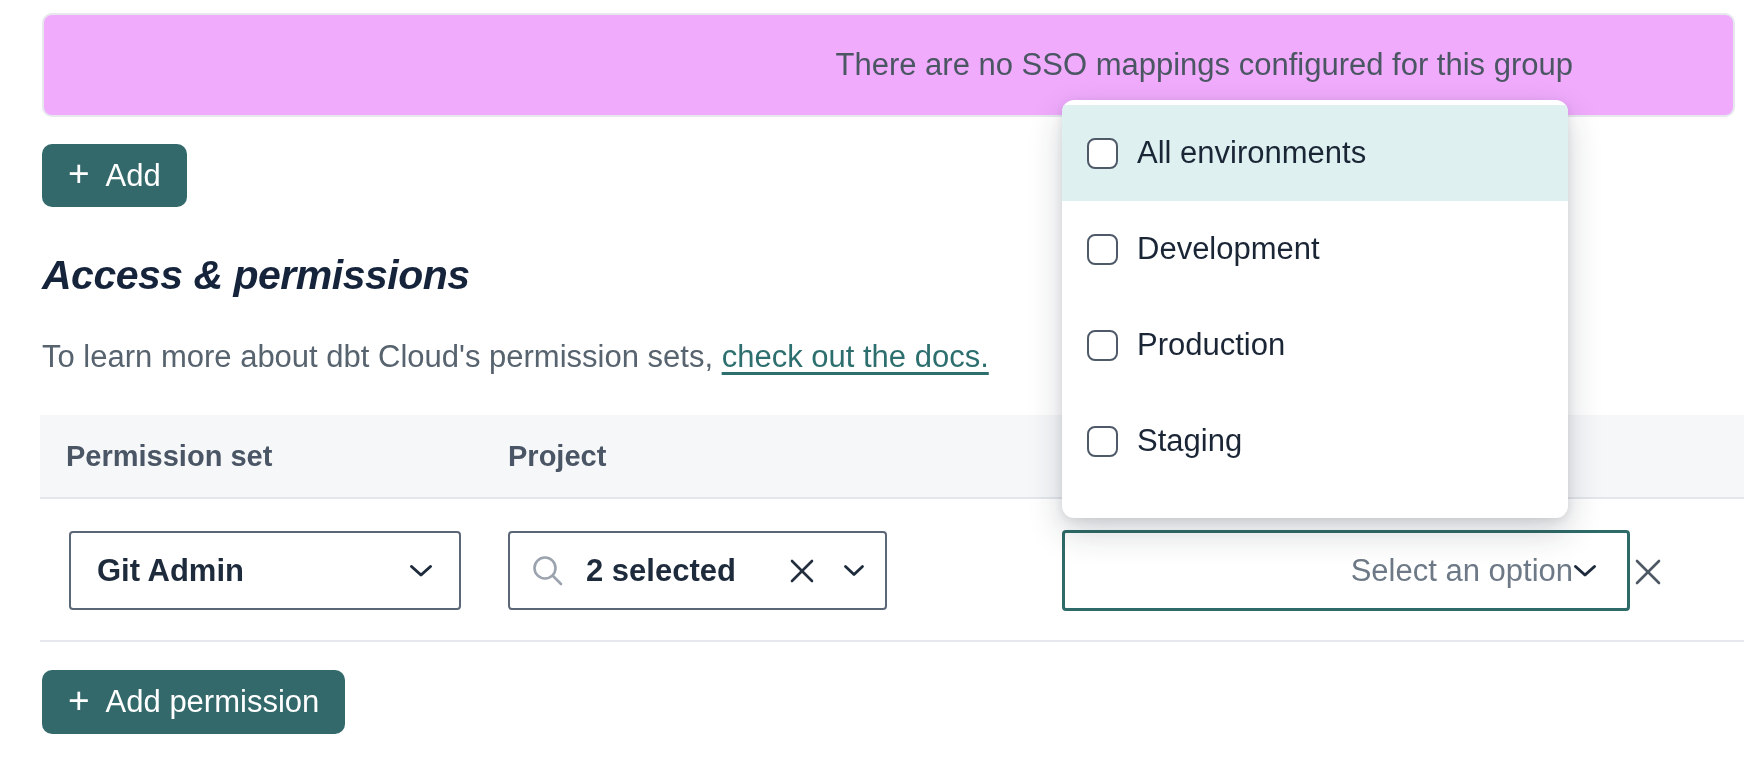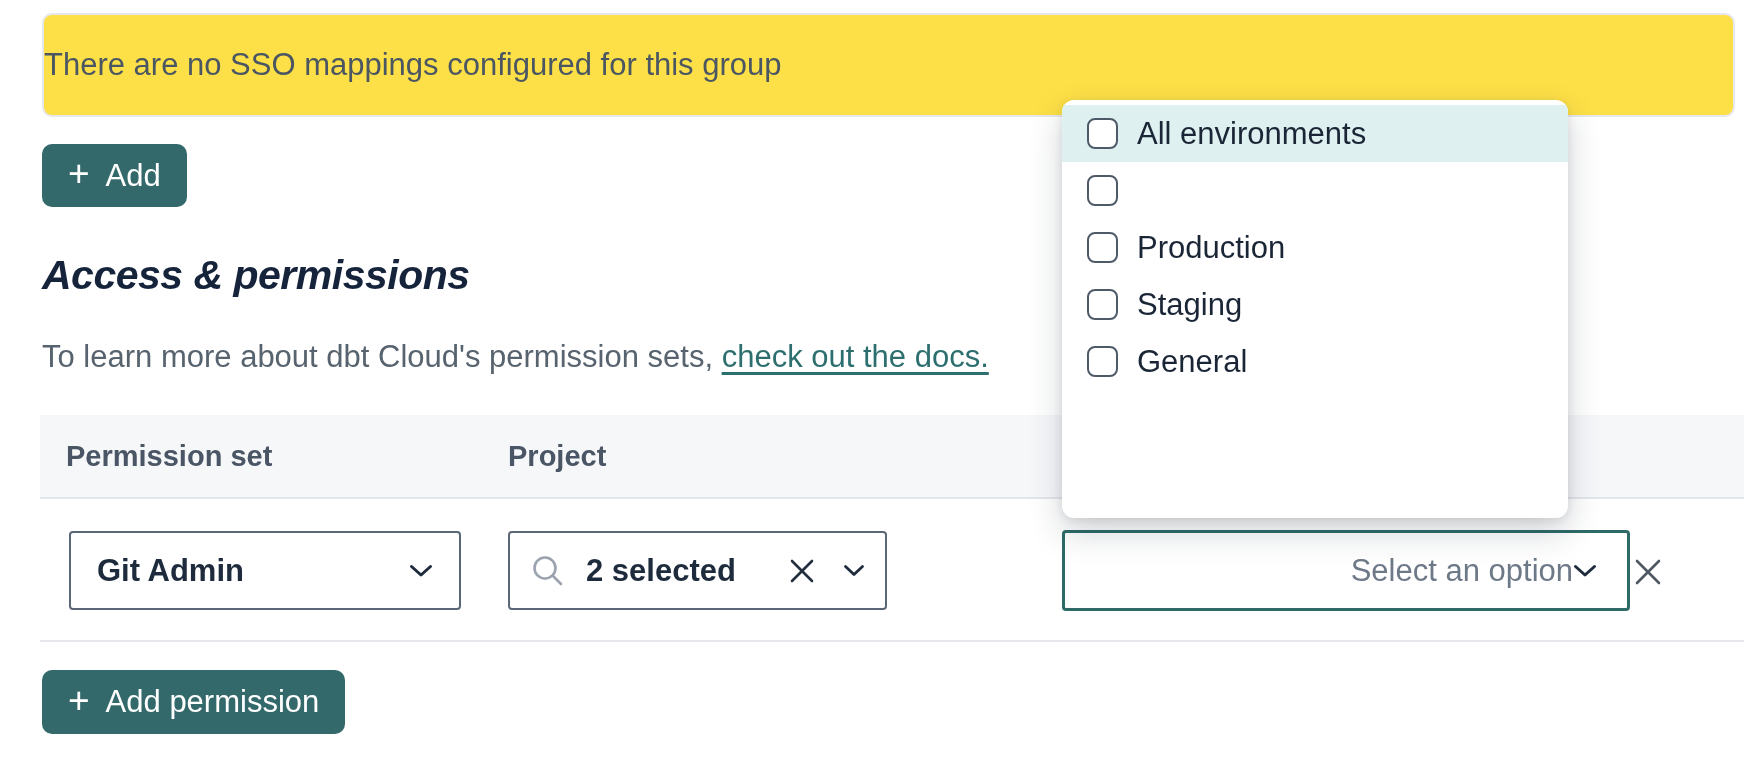--- a/index.html
+++ b/index.html
@@ -16,22 +16,22 @@
     overflow: hidden;
   }
 
   
   .banner {
     position: absolute;
     left: 42px; top: 13px;
     width: 1693px; height: 104px;
     border: 2px solid #E6E8EE;
     border-radius: 10px;
-    background: #fde047;
-    display: flex; align-items: center; justify-content: flex-start;
+    background: #f0abfc;
+    display: flex; align-items: center; justify-content: flex-end;
     padding-right: 160px;
   }
   .banner-text { font-size: 31px; color: #4B5663; }
 
   
   .teal-btn {
     position: absolute;
     display: inline-flex; align-items: center; gap: 16px;
     background: #33696B; color: #fff;
     border: none; border-radius: 10px;
@@ -116,21 +116,21 @@
   .dropdown {
     position: absolute; left: 1062px; top: 100px;
     width: 506px; height: 418px;
     background: #fff; border-radius: 12px;
     box-shadow: 0 14px 34px rgba(25,35,50,0.20), 0 2px 8px rgba(25,35,50,0.10);
     overflow: hidden;
     padding: 5px 0 15px 0;
     z-index: 20;
   }
   .dropdown-option {
-    height: 57px;
+    height: 96px;
     display: flex; align-items: center;
     padding-left: 25px;
     cursor: pointer;
   }
   .dropdown-option.highlighted { background: #DEF1F0; }
   .checkbox {
     width: 31px; height: 31px; flex: none;
     border: 2.5px solid #4F5A69; border-radius: 8px;
     background: #fff; margin-right: 19px;
     cursor: pointer;
@@ -208,20 +208,21 @@
       </svg>
   </button>
 
   <div class="dropdown">
     <div class="dropdown-option highlighted">
       <span class="checkbox"></span>
       <span class="option-label">All environments</span>
     </div>
     <div class="dropdown-option">
       <span class="checkbox"></span>
+      <span class="option-label">Development</span>
     </div>
     <div class="dropdown-option">
       <span class="checkbox"></span>
       <span class="option-label">Production</span>
     </div>
     <div class="dropdown-option">
       <span class="checkbox"></span>
       <span class="option-label">Staging</span>
     </div>
     <div class="dropdown-option">

